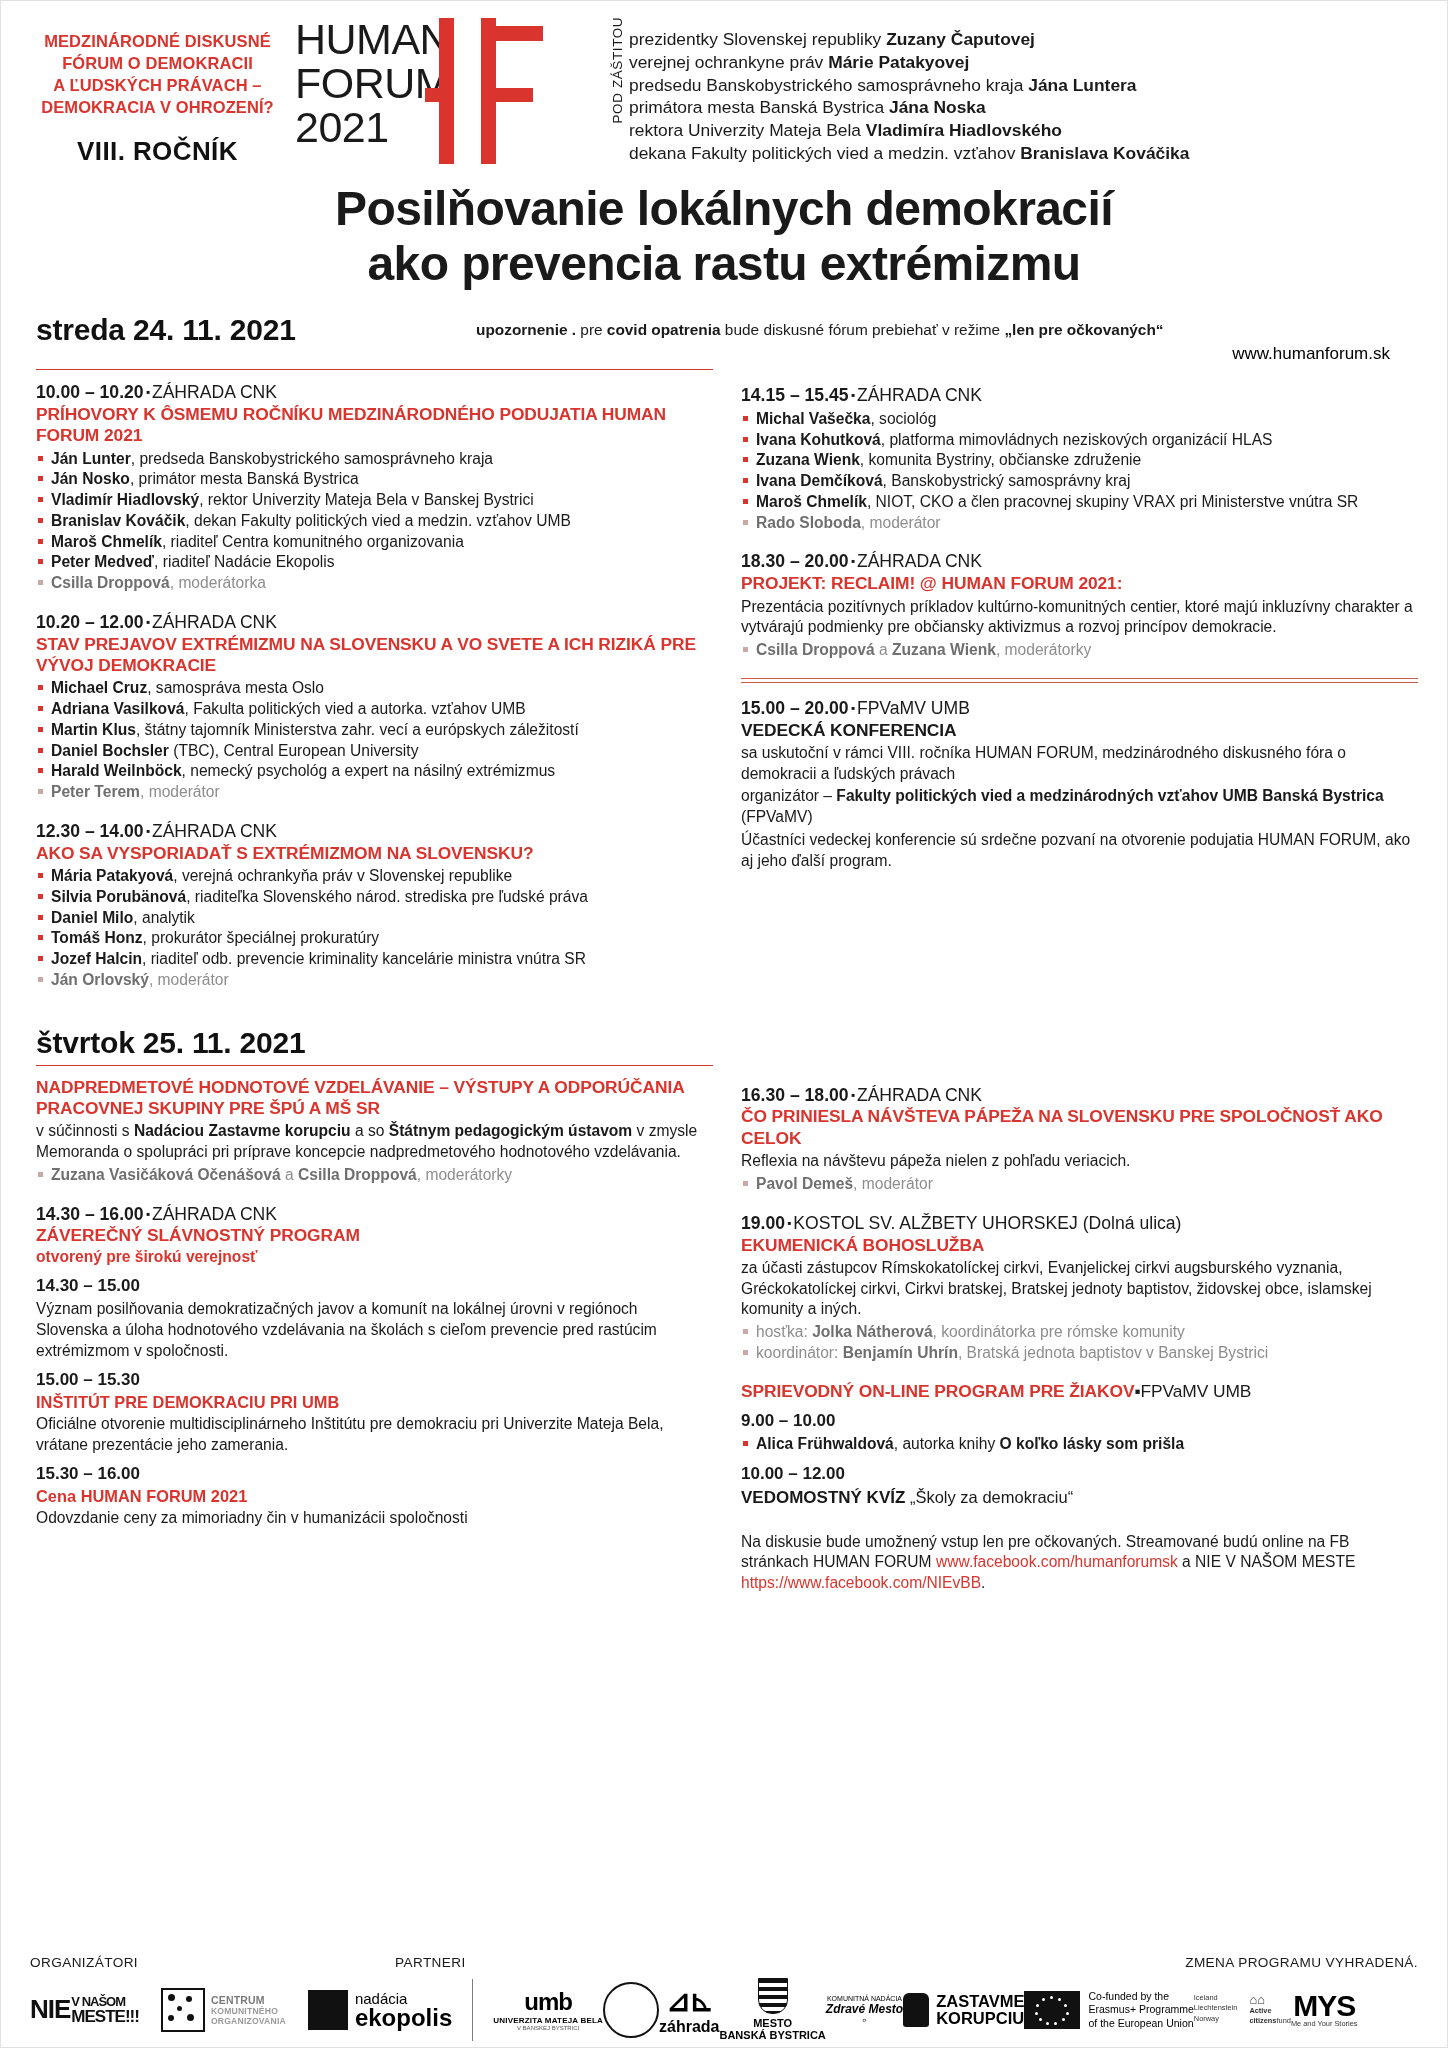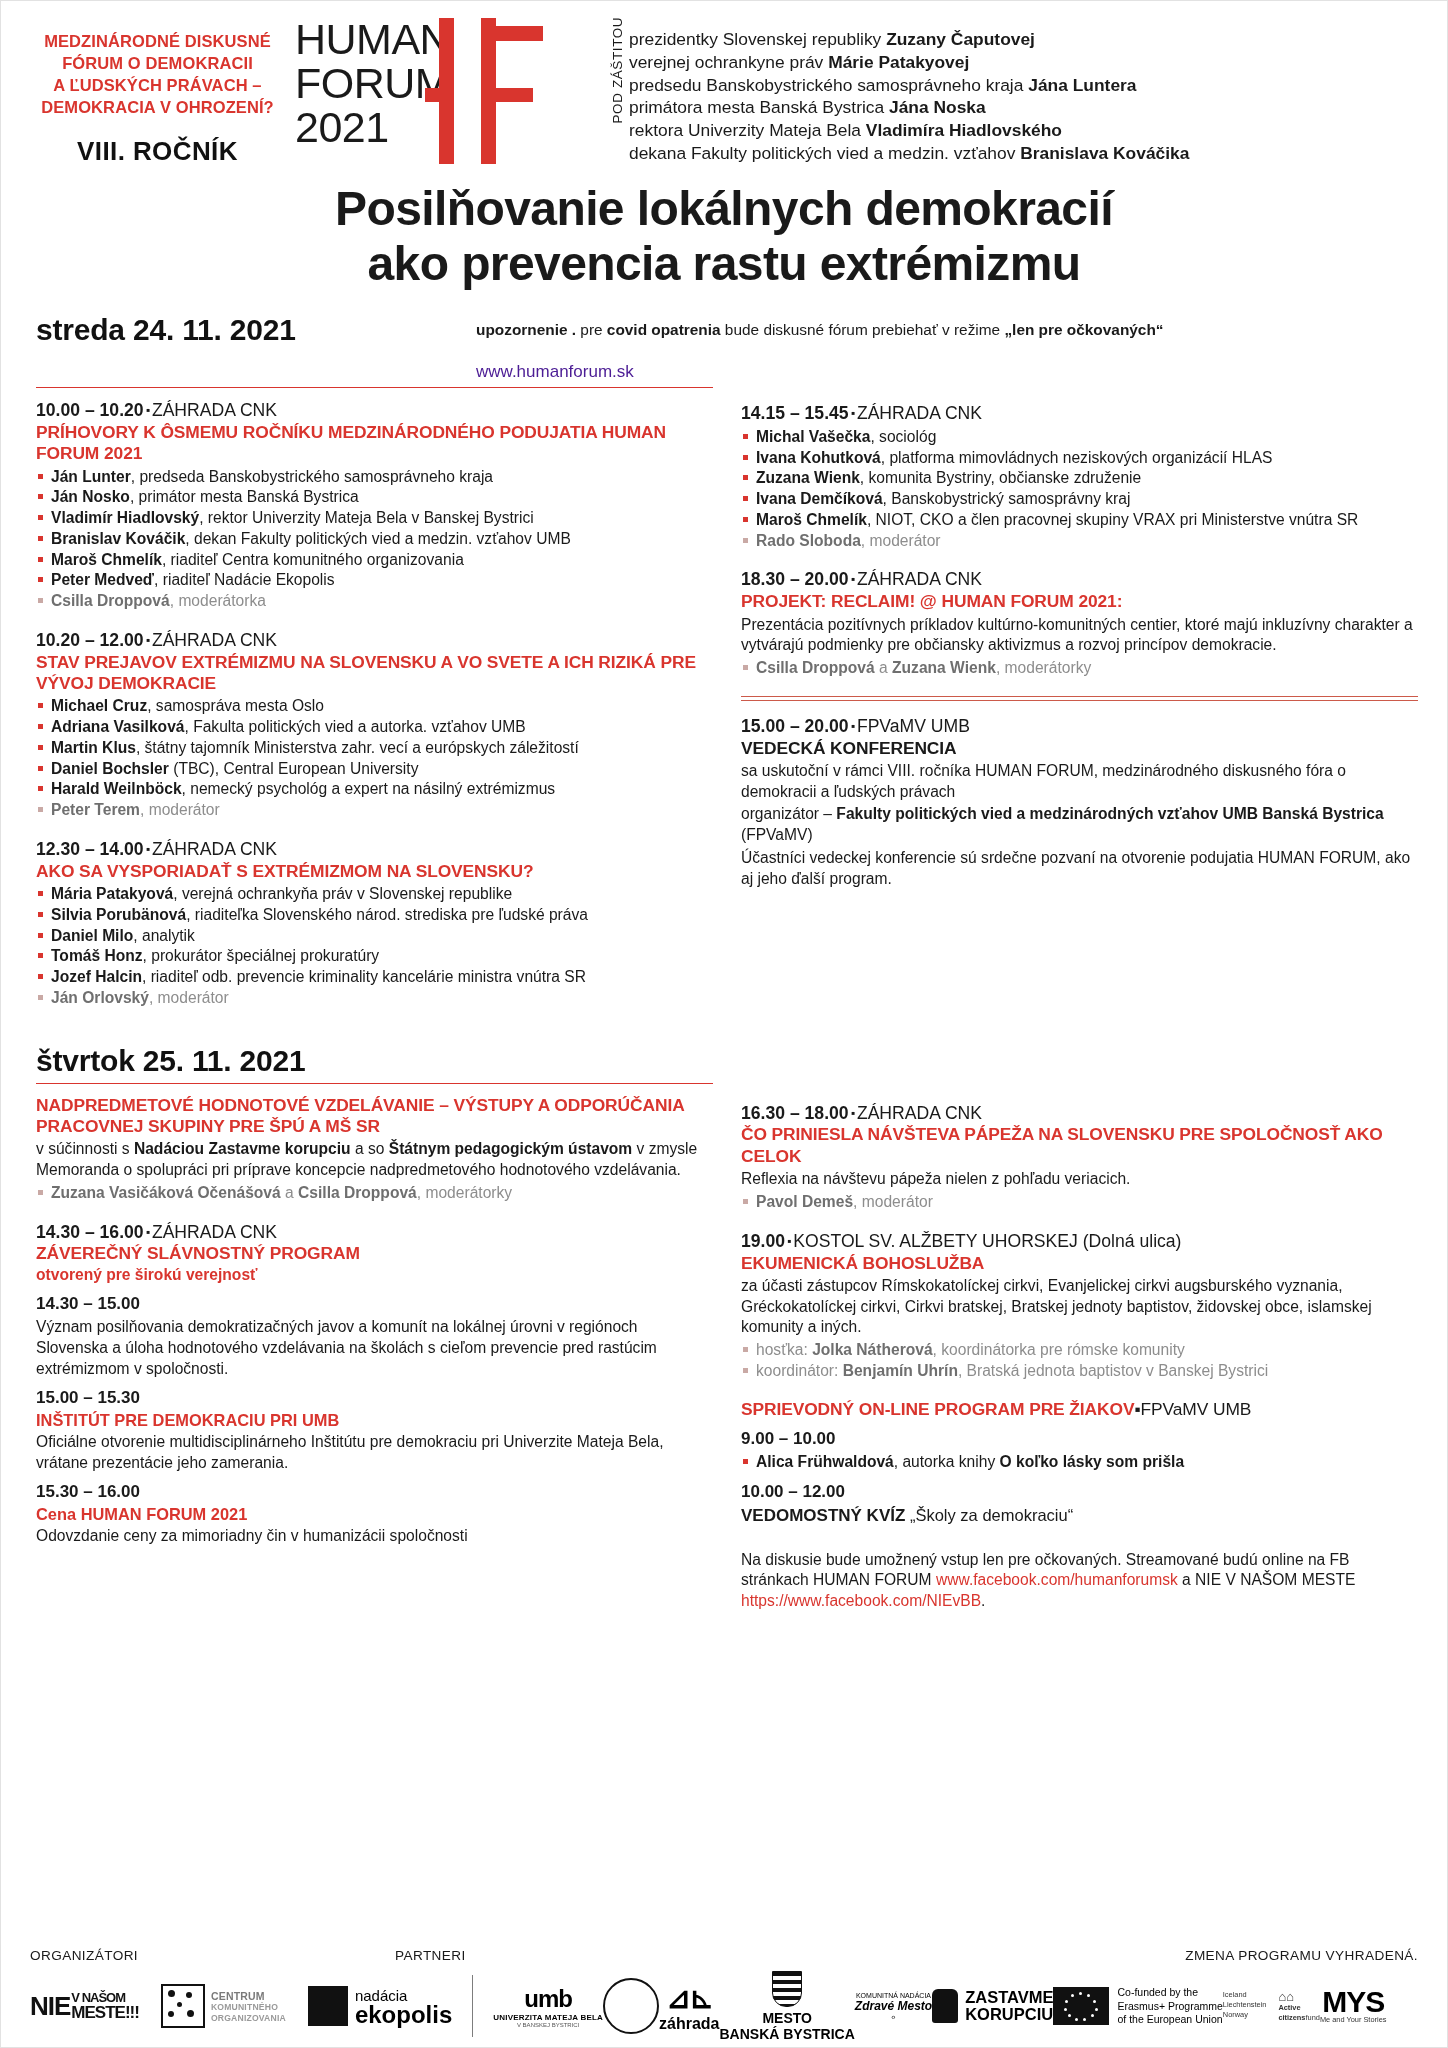--- a/index.html
+++ b/index.html
@@ -31,21 +31,21 @@
   
   .maintitle{text-align:center;margin:14px 0 4px 0;}
   .maintitle div{font-size:48px;font-weight:bold;color:#1a1a1a;line-height:1.14;letter-spacing:-0.6px;}
 
   
   .noticerow{display:flex;align-items:flex-start;margin-top:22px;}
   .daytitle{font-size:30px;font-weight:bold;color:#111;width:430px;padding-left:6px;letter-spacing:-.2px;}
   .notice{flex:1;padding-top:6px;padding-left:10px;}
   .notice .ln{font-size:15.4px;color:#1a1a1a;line-height:1.4;}
   .notice .ln b{font-weight:bold;}
-  .notice .www{color:#4c1d95;font-size:17px;text-align:left;padding-right:28px;margin-top:21px;}
+  .notice .www{color:#000000;font-size:17px;text-align:right;padding-right:28px;margin-top:3px;}
 
   
   .cols{display:flex;gap:28px;margin-top:2px;}
   .col{width:calc(50% - 14px);}
   .col.left{padding-left:6px;}
   .rule{border-top:1.5px solid #d9352e;margin:3px 0 11px 0;}
   .rule.dbl{border-top:1.5px solid #cc5a4a;border-bottom:1.5px solid #cc5a4a;height:3px;margin:16px 0 14px 0;}
 
   .blk{margin-bottom:17px;}
   .time{font-size:17.6px;color:#1a1a1a;line-height:1.3;}
@@ -94,21 +94,21 @@
   .umb .u1{font-size:24px;font-weight:bold;letter-spacing:-1px;}
   .umb .u2{font-size:8px;font-weight:bold;line-height:1.15;letter-spacing:.2px;}
   .umb .u3{font-size:6px;color:#555;}
   .circlelogo{width:52px;height:52px;border:2px solid #111;border-radius:50%;}
   .zahrada{text-align:center;}
   .zahrada .z1{font-size:30px;font-weight:bold;letter-spacing:-2px;}
   .zahrada .z2{font-size:16px;font-weight:bold;}
   .bbys{text-align:center;}
   .bbys .shield{width:28px;height:34px;margin:0 auto 3px auto;background:repeating-linear-gradient(#111 0 4px,#fff 4px 8px);
     border:1.5px solid #111;border-radius:0 0 14px 14px;}
-  .bbys .b1{font-size:14px;font-weight:bold;line-height:1.15;text-align:center;}
+  .bbys .b1{font-size:11px;font-weight:bold;line-height:1.15;text-align:center;}
   .zdrave{text-align:center;font-size:7px;}
   .zdrave .zz{font-size:12px;font-style:italic;font-weight:bold;}
   .zastav{display:flex;align-items:center;gap:7px;}
   .hand{width:26px;height:34px;background:#111;border-radius:6px 6px 3px 3px;}
   .zastav .t{font-size:16.5px;font-weight:bold;line-height:1.05;}
   .eu{display:flex;align-items:center;gap:8px;}
   .eu-flag{width:56px;height:38px;background:#111;position:relative;}
   .eu-flag i{position:absolute;width:3px;height:3px;background:#fff;border-radius:50%;}
   .eu .t{font-size:10.5px;line-height:1.28;}
   .acf{font-size:7.4px;line-height:1.4;color:#333;}

